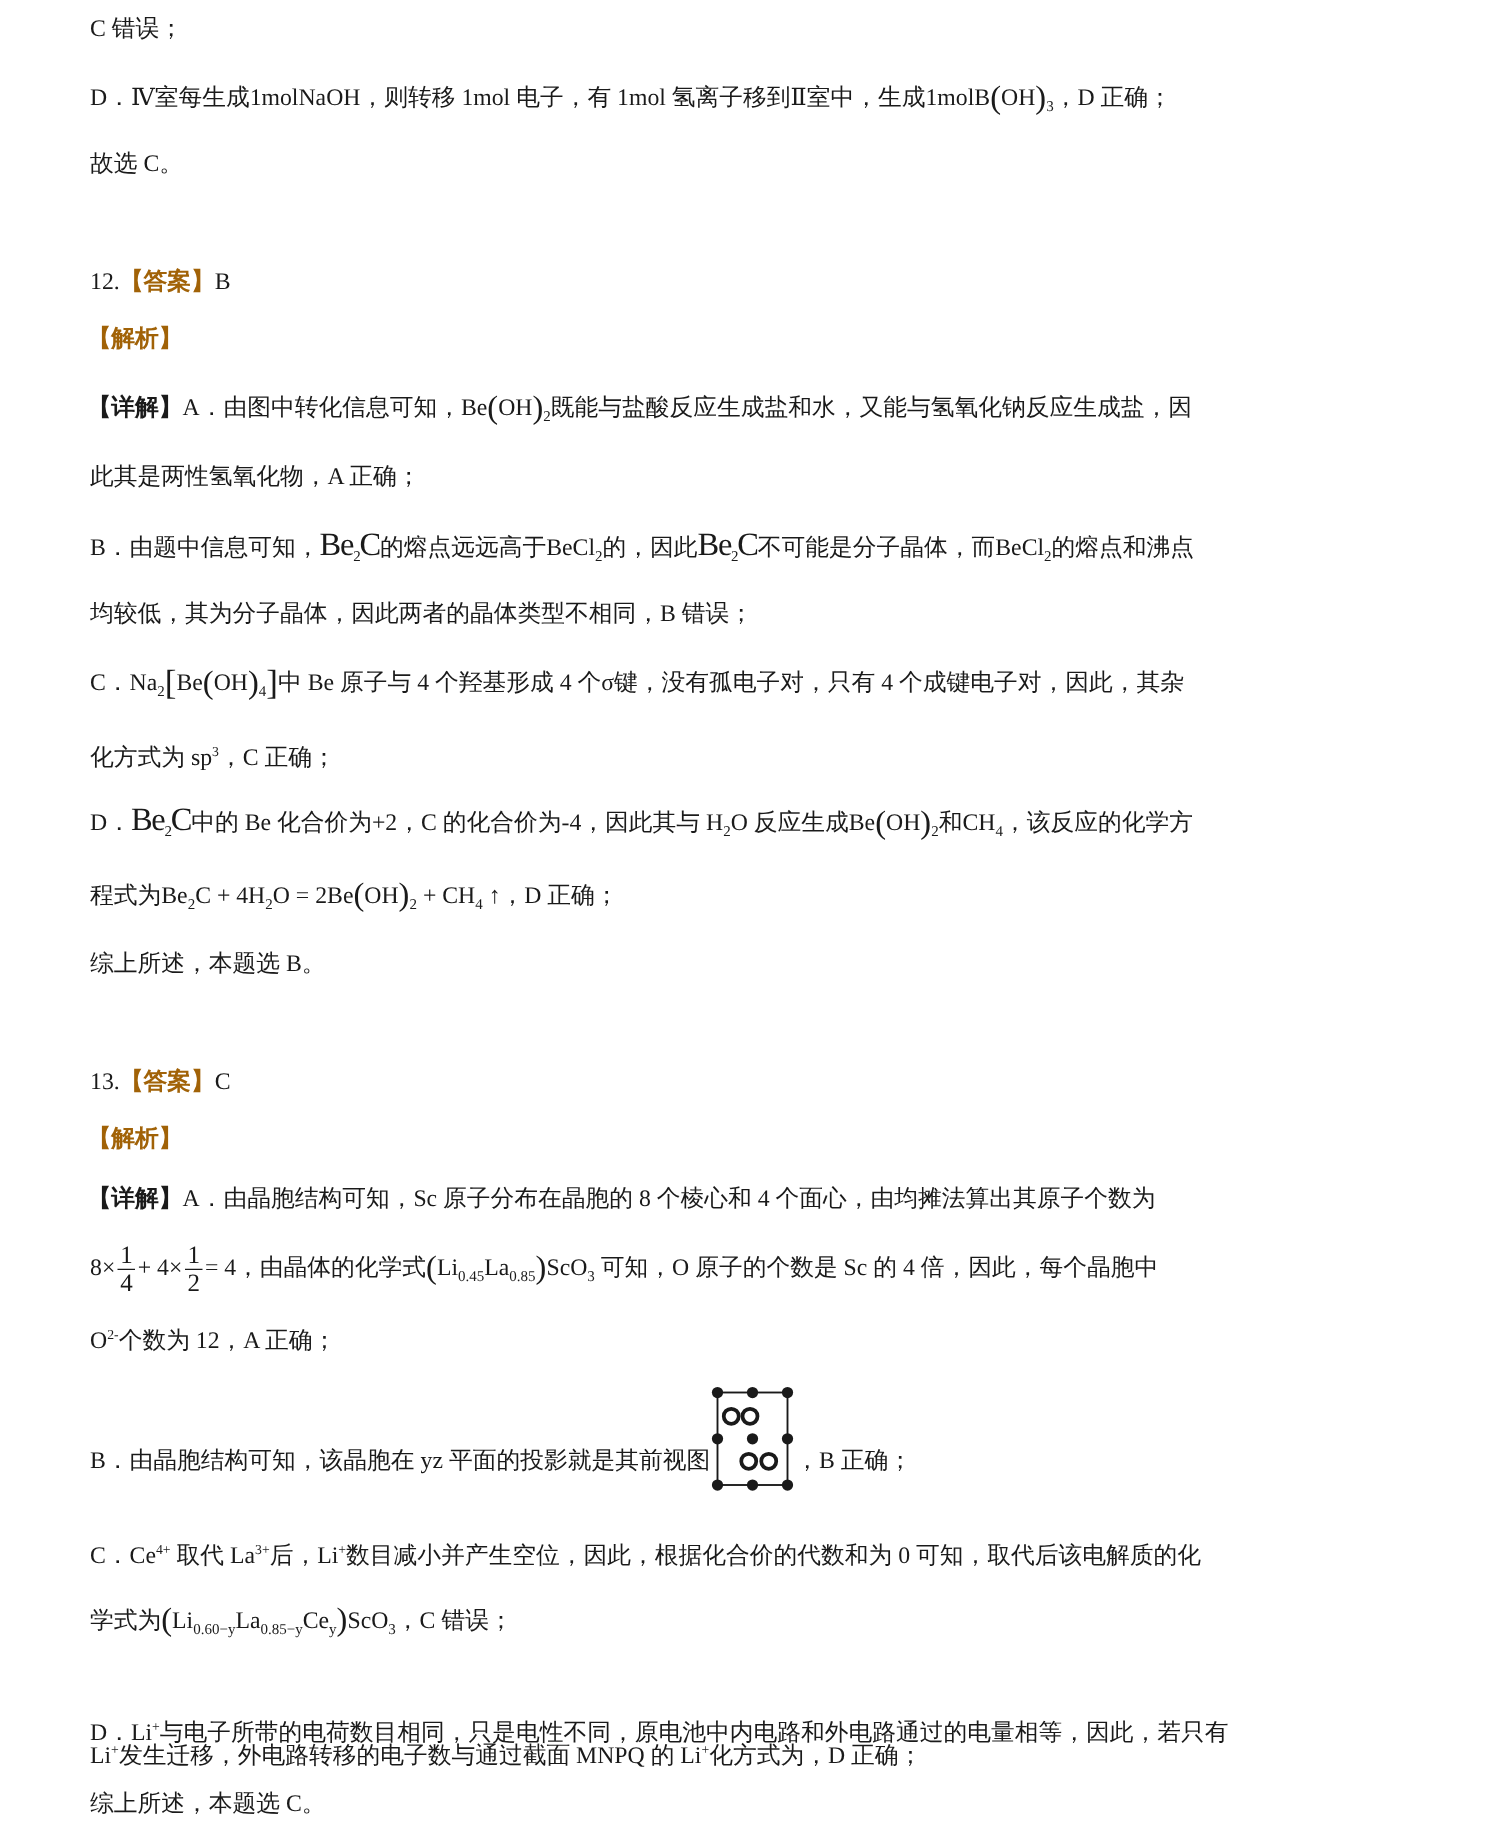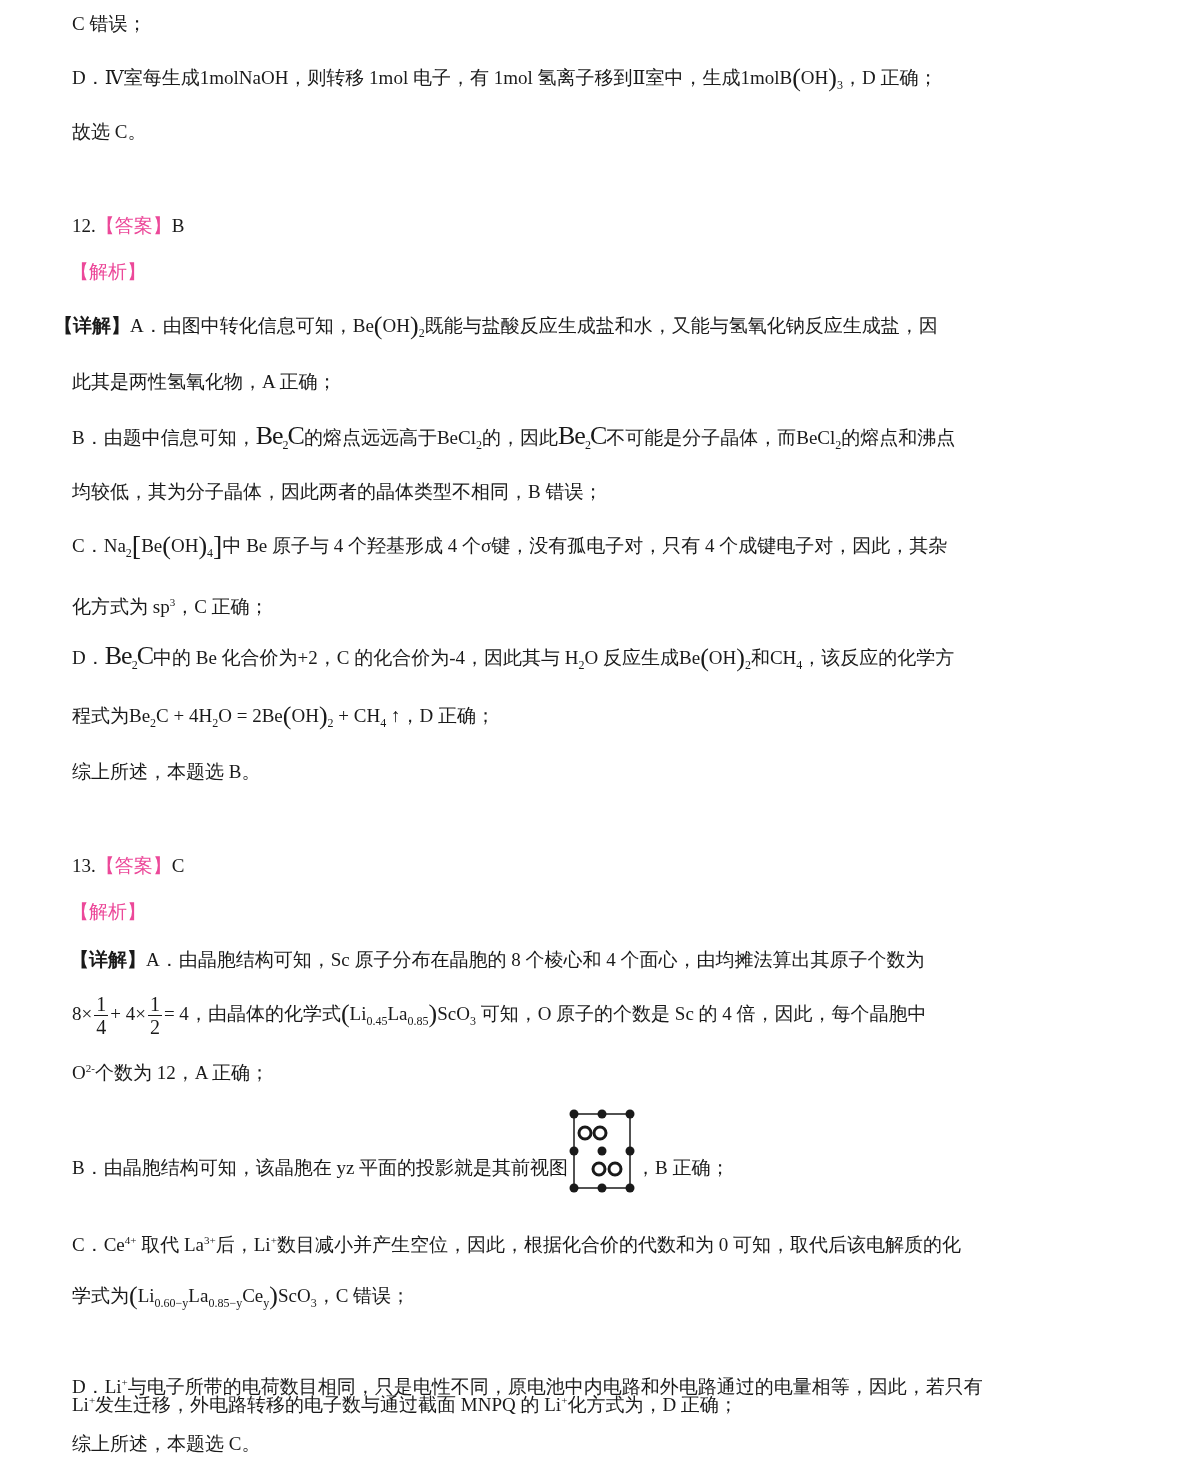--- a/index.html
+++ b/index.html
@@ -1,19 +1,19 @@
 <!DOCTYPE html>
 <html><head>
 <meta charset="utf-8">
 <style>
   html, body { margin:0; padding:0; background:#ffffff; }
   body { width:1190px; height:1461px; position:relative; overflow:hidden;
          font-family:"Liberation Serif","DejaVu Serif",serif; color:#1a1a1a; font-size:19px; }
   .line { position:absolute; left:72px; white-space:nowrap; line-height:28px; }
-  .blue { color:#ec4899; }
+  .blue { color:#a16207;font-weight:bold; }
   .m { font-family:"Liberation Serif","DejaVu Serif",serif; }
   .big { font-size:26px; letter-spacing:-1px; }
   .paren { font-size:26px; vertical-align:-2px; }
   .brk { font-size:28px; vertical-align:-3px; }
   sub { font-size:12px; vertical-align:-5px; }
   sup { font-size:11px; vertical-align:7px; }
   .frac { display:inline-block; vertical-align:middle; text-align:center; margin:0 2px; }
   .frac span { display:block; line-height:22px; font-size:20px; }
   .frac .num { border-bottom:1px solid #1a1a1a; padding:0 2px; }
   .diagram { display:inline-block; vertical-align:middle; }
@@ -24,21 +24,21 @@
 <div class="line" style="top:10px"><span>C 错误；</span></div>
 <div class="line" style="top:64px">
   <span>D．Ⅳ室每生成</span><span class="m">1molNaOH</span><span>，则转移 1mol 电子，有 1mol 氢离子移到Ⅱ室中，生成</span><span class="m"><span>1molB</span><span class="paren">(</span><span>OH</span><span class="paren">)</span><sub>3</sub></span><span>，D 正确；</span>
 </div>
 <div class="line" style="top:118px"><span>故选 C。</span></div>
 
 <div class="line" style="top:212px">
   <span>12.</span><span class="blue">【答案】</span><span>B</span>
 </div>
 <div class="line blue" style="top:258px;left:70px"><span>【解析】</span></div>
-<div class="line" style="top:312px;left:54px">
+<div class="line" style="top:312px;left:70px">
   <b style="font-weight:bold">【详解】</b><span>A．由图中转化信息可知，</span><span class="m"><span>Be</span><span class="paren">(</span><span>OH</span><span class="paren">)</span><sub>2</sub></span><span>既能与盐酸反应生成盐和水，又能与氢氧化钠反应生成盐，因</span>
 </div>
 <div class="line" style="top:368px"><span>此其是两性氢氧化物，A 正确；</span></div>
 <div class="line" style="top:422px">
   <span>B．由题中信息可知，</span><span class="m big"><span>Be</span><sub>2</sub><span>C</span></span><span>的熔点远远高于</span><span class="m"><span>BeCl</span><sub>2</sub></span><span>的，因此</span><span class="m big"><span>Be</span><sub>2</sub><span>C</span></span><span>不可能是分子晶体，而</span><span class="m"><span>BeCl</span><sub>2</sub></span><span>的熔点和沸点</span>
 </div>
 <div class="line" style="top:478px"><span>均较低，其为分子晶体，因此两者的晶体类型不相同，B 错误；</span></div>
 <div class="line" style="top:532px">
   <span>C．</span><span class="m"><span>Na</span><sub>2</sub><span class="brk">[</span><span>Be</span><span class="paren">(</span><span>OH</span><span class="paren">)</span><sub>4</sub><span class="brk">]</span></span><span>中 Be 原子与 4 个羟基形成 4 个σ键，没有孤电子对，只有 4 个成键电子对，因此，其杂</span>
 </div>

